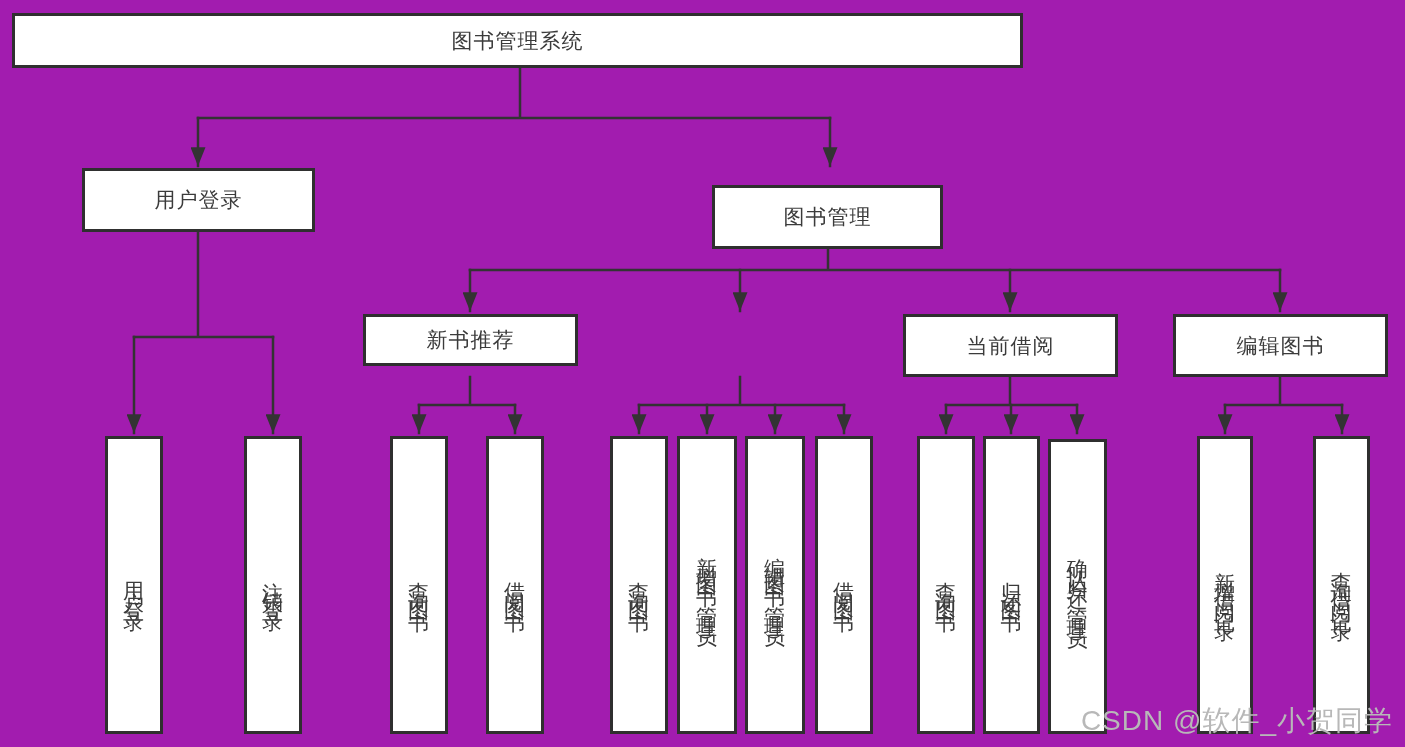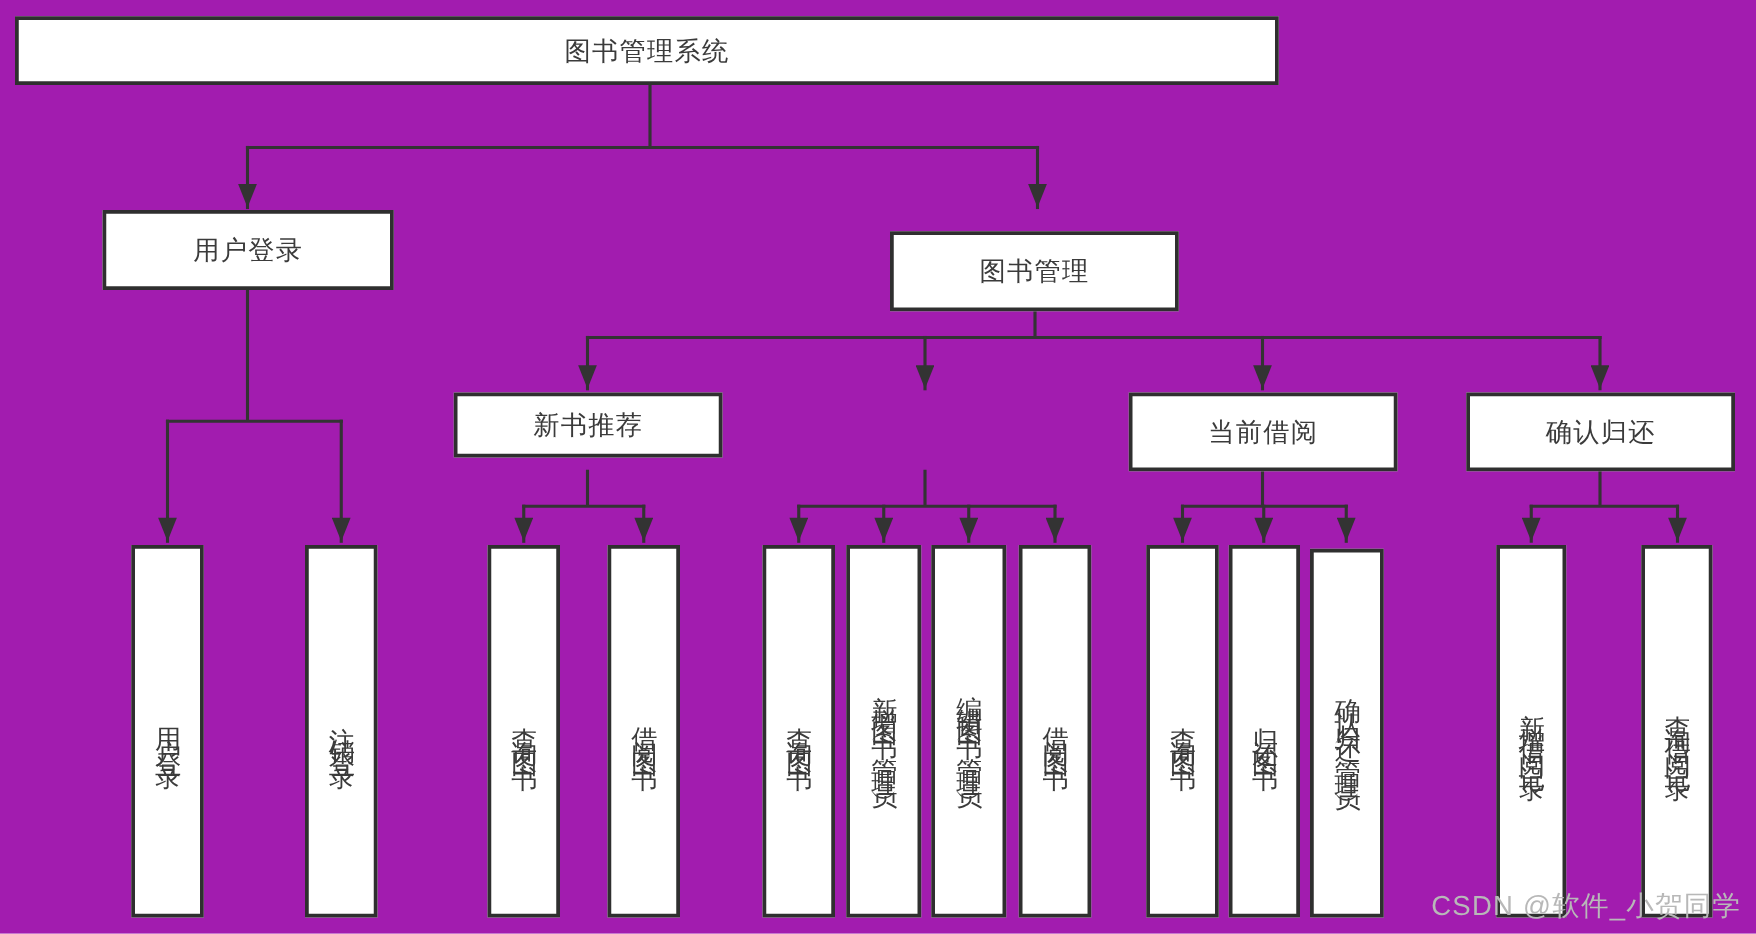--- a/index.html
+++ b/index.html
@@ -28,21 +28,21 @@
     writing-mode:vertical-rl;
     text-orientation:mixed;
     letter-spacing:10px;
     line-height:1;
     white-space:nowrap;
   }
   .watermark {
     position:absolute;
     right:12px;
     bottom:7px;
-    font-size:22px;
+    font-size:28px;
     color:#b8b8b8;
     letter-spacing:1px;
   }
 </style>
 </head>
 <body>
 
 <div class="stage">
 
   <svg class="wires" width="1405" height="747">
@@ -83,21 +83,21 @@
     </g>
   </svg>
 
   <div class="box" style="left:12px; top:13px; width:1011px; height:55px;">图书管理系统</div>
 
   <div class="box" style="left:82px; top:168px; width:233px; height:64px;">用户登录</div>
   <div class="box" style="left:712px; top:168px; width:231px; height:64px;margin-top:17px;">图书管理</div>
 
   <div class="box" style="left:363px; top:314px; width:215px; height:52px;">新书推荐</div>
   <div class="box" style="left:903px; top:314px; width:215px; height:63px;">当前借阅</div>
-  <div class="box" style="left:1173px; top:314px; width:215px; height:63px;">确认归还</div>
+  <div class="box" style="left:1173px; top:314px; width:215px; height:63px;">编辑图书</div>
 
   <div class="box vbox" style="left:105px; top:436px; width:58px; height:298px;">
     <span>用户登录</span>
     </div>
   <div class="box vbox" style="left:244px; top:436px; width:58px; height:298px;">
     <span>注销登录</span>
     </div>
 
   <div class="box vbox" style="left:390px; top:436px; width:58px; height:298px;">
     <span>查询图书</span>

